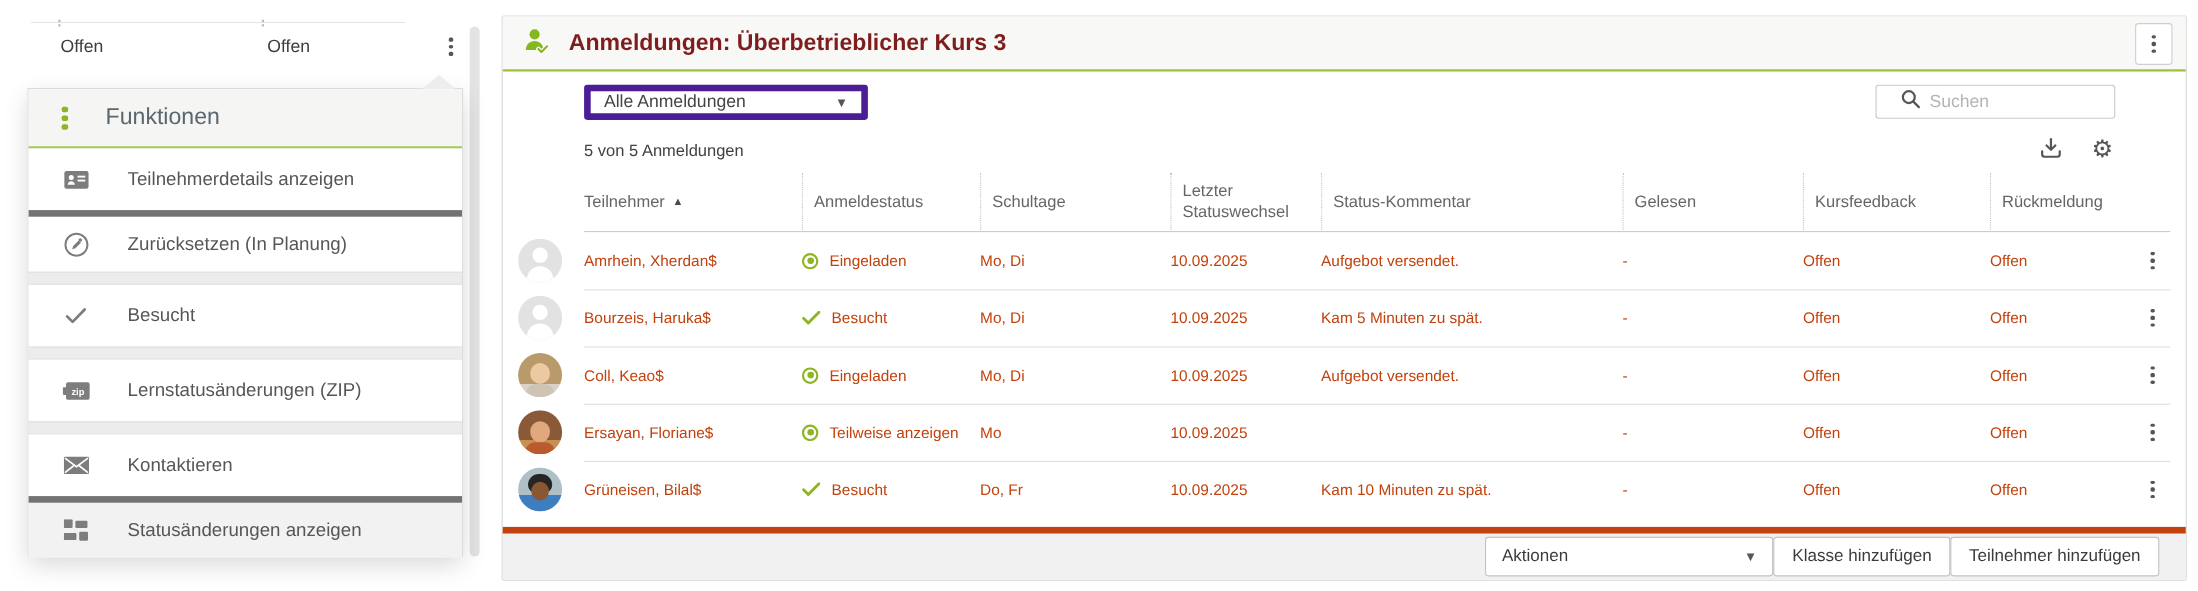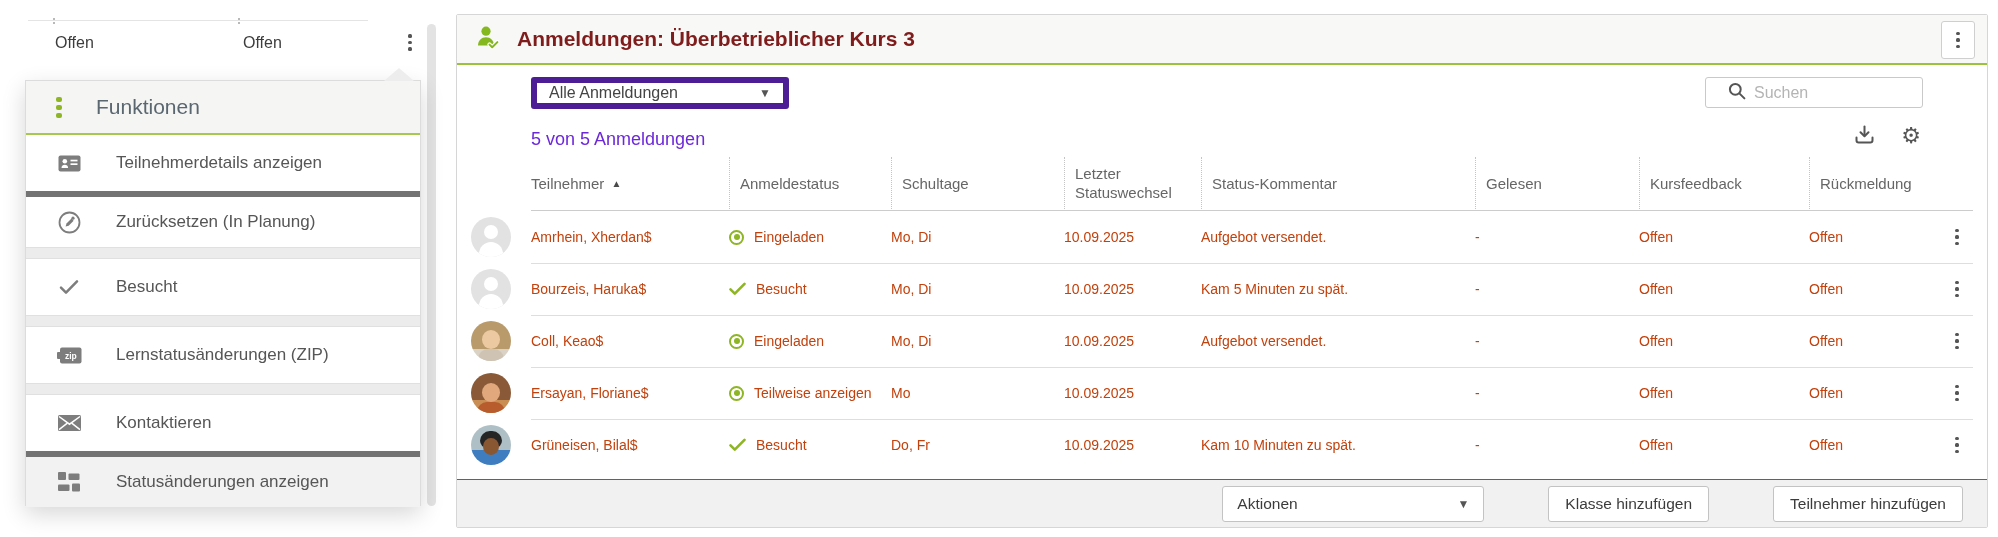--- a/index.html
+++ b/index.html
@@ -49,21 +49,21 @@
                    border:6px solid #4c1d95; border-radius:3px; display:flex; align-items:center;
                    padding:0 12px; cursor:pointer; }
   .filter-select .val { font-size:16px; color:#444; flex:1; }
   .tri { font-size:12px; color:#555; }
   .searchbox { position:absolute; right:64px; top:12px; width:218px; height:31px; border:1px solid #c9c9c9;
                border-radius:3px; background:#fff; display:flex; align-items:center; padding:0 22px; gap:8px; }
   .searchbox input { border:0; outline:0; flex:1; font-size:16px; color:#444; font-family:inherit; background:transparent; }
   .searchbox input::placeholder { color:#b4b4b4; }
 
   .info-row { position:relative; height:34px; }
-  .count { position:absolute; left:74px; top:6px; font-size:18px; color:#6d28d9; }
+  .count { position:absolute; left:74px; top:6px; font-size:15px; color:#404040; }
   .icon-btn { position:absolute; top:2px; cursor:pointer; display:flex; align-items:center; justify-content:center; }
   .dl-btn { right:112px; }
   .gear-btn { right:66px; font-size:22px; color:#555; line-height:22px; }
 
   .grid { display:grid; grid-template-columns:60px 198px 162px 173px 137px 274px 164px 170px 132px 32px;
           padding:0 14px; align-items:center; }
   .thead { position:relative; height:54px; }
   .thead::after { content:""; position:absolute; left:74px; right:14px; bottom:0; border-bottom:1px solid #cccccc; }
   .th { font-size:15px; color:#666; line-height:1.25; align-self:stretch; display:flex; align-items:center; padding:4px 10px 4px 0; }
   .th.dotted { border-left:1px dotted #c4c4c4; padding-left:10px; }
@@ -86,27 +86,27 @@
   .avatar.photo-1 { background:linear-gradient(#b99a6b 0 70%, #d9d2c5 70%); }
   .avatar.photo-1::before { content:""; position:absolute; left:11px; top:9px; width:18px; height:19px; border-radius:50%; background:#ecc9a0; }
   .avatar.photo-1::after { content:""; position:absolute; left:7px; top:28px; width:26px; height:12px; border-radius:10px 10px 0 0; background:#cfc4b4; }
   .avatar.photo-2 { background:linear-gradient(#8a5a38 0 68%, #c98e54 68%); }
   .avatar.photo-2::before { content:""; position:absolute; left:11px; top:10px; width:18px; height:19px; border-radius:50%; background:#e0a87c; }
   .avatar.photo-2::after { content:""; position:absolute; left:6px; top:29px; width:28px; height:11px; border-radius:10px 10px 0 0; background:#b85c2e; }
   .avatar.photo-3 { background:linear-gradient(#aebfc6 0 62%, #3e7dc0 62%); }
   .avatar.photo-3::before { content:""; position:absolute; left:9px; top:6px; width:22px; height:17px; border-radius:11px 11px 8px 8px; background:#252525; }
   .avatar.photo-3::after { content:""; position:absolute; left:12px; top:13px; width:16px; height:17px; border-radius:50%; background:#8a5733; }
 
-  .panel-footer { position:absolute; left:0; right:0; bottom:0; height:48px; background:#f1f1f1; border-top:1px solid #c2410c;
-                  display:flex; align-items:center; justify-content:flex-end; gap:16px; padding-right:24px; }
+  .panel-footer { position:absolute; left:0; right:0; bottom:0; height:48px; background:#f1f1f1; border-top:6px solid #c2410c;
+                  display:flex; align-items:center; justify-content:flex-end; gap:0; padding-right:24px; }
   .actions-select { width:262px; height:36px; background:#fff; border:1px solid #c3c3c3; border-radius:3px;
                     display:flex; align-items:center; padding:0 14px; cursor:pointer; }
   .actions-select .val { flex:1; font-size:15.5px; color:#3c3c3c; }
   .btn { height:36px; background:#fff; border:1px solid #c3c3c3; border-radius:3px; padding:0 16px;
-         font-size:15.5px; color:#3c3c3c; font-family:inherit; cursor:pointer;margin-left:48px; }
+         font-size:15.5px; color:#3c3c3c; font-family:inherit; cursor:pointer; }
 </style>
 </head>
 <body>
 
 <div id="stage">
 
   <div class="bg-frag">
     <div class="topline"></div>
     <div class="tick" style="left:29px"></div>
     <div class="tick" style="left:214px"></div>

